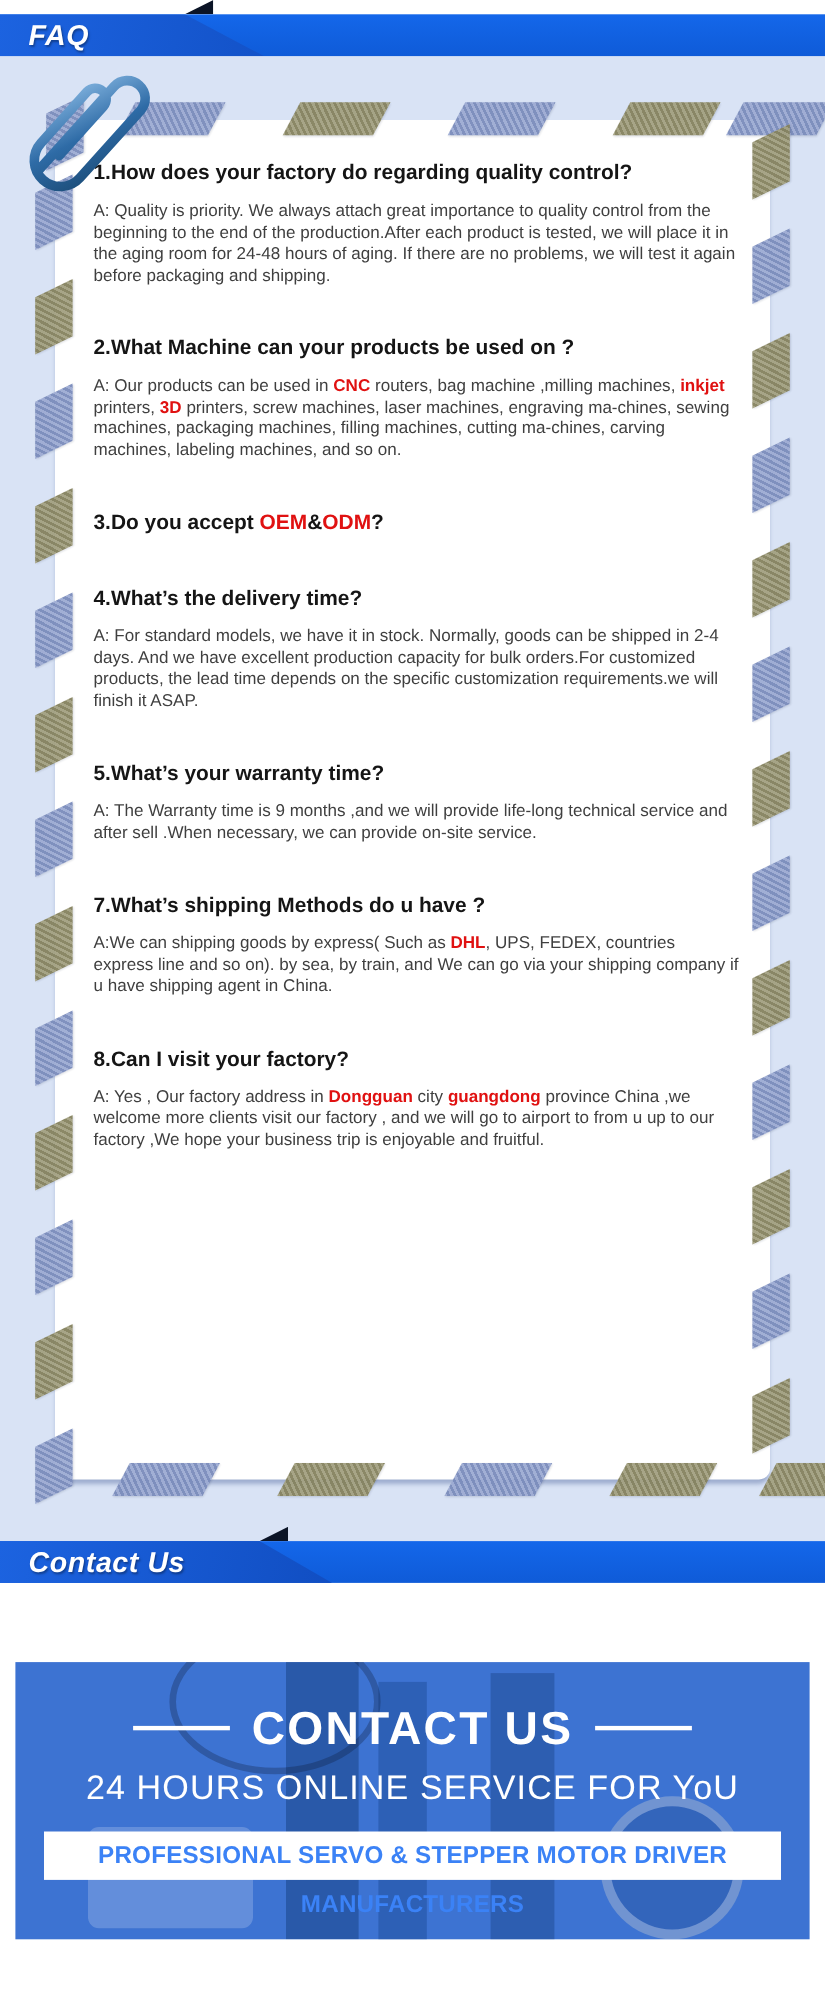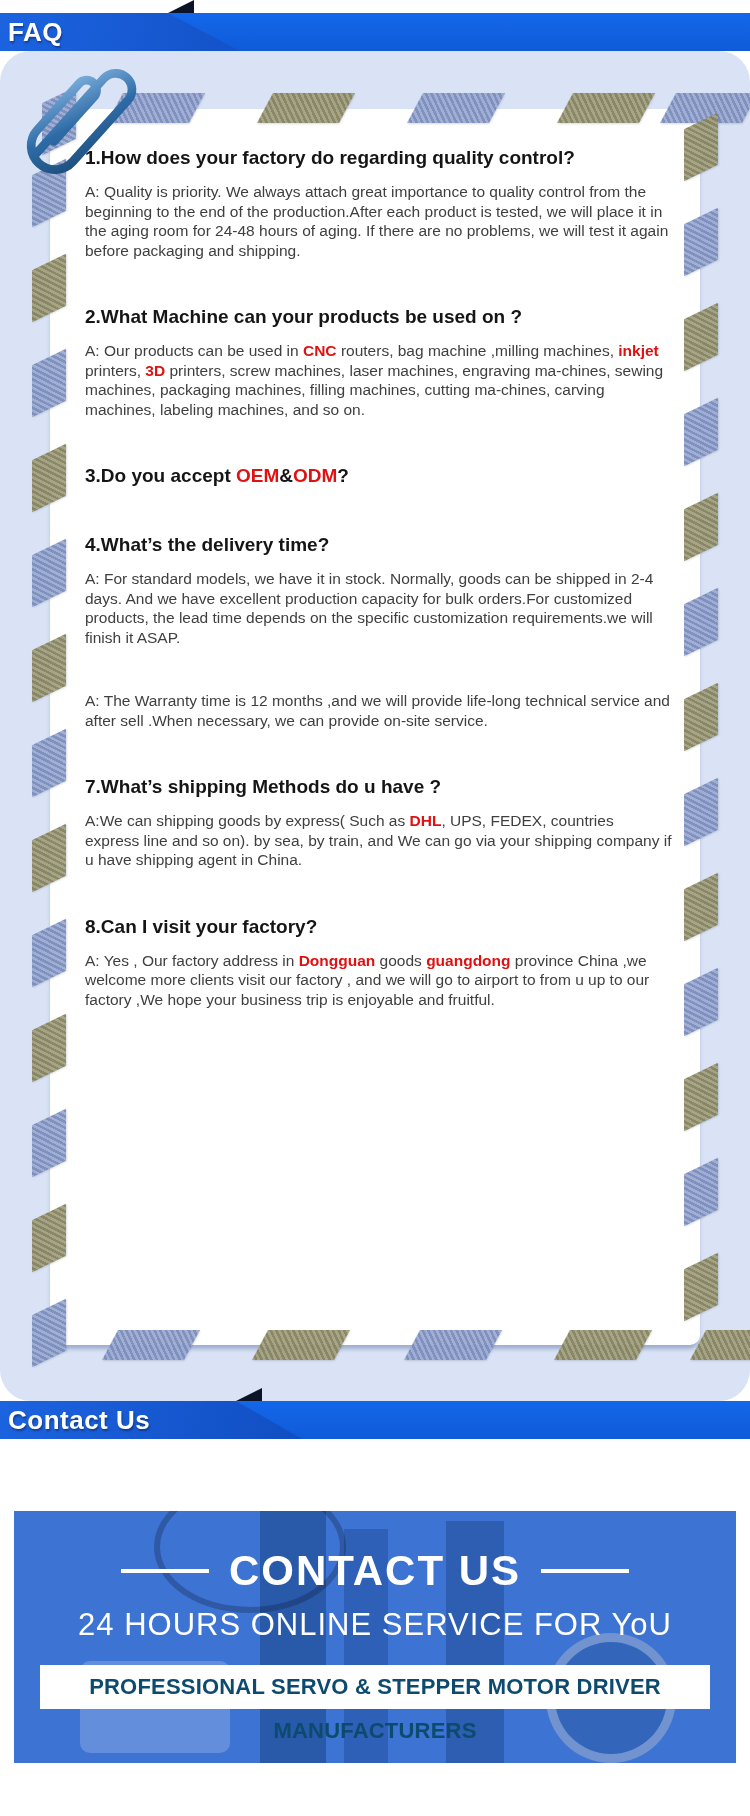--- a/index.html
+++ b/index.html
@@ -11,25 +11,25 @@
   .ribbon{position:relative;height:38px;background:linear-gradient(to bottom,#1467ea,#0f5bd8);}
   .ribbon .overlay{position:absolute;inset:0;
         background:linear-gradient(105deg,#1c63e0 0%,#0d47b8 55%,#093a9e 100%);}
   .ribbon.faq .overlay{clip-path:polygon(0 0,168px 0,240px 100%,0 100%);}
   .ribbon.contact .overlay{clip-path:polygon(0 0,236px 0,302px 100%,0 100%);}
   .fold{position:absolute;top:-13px;width:26px;height:13px;background:#0b1426;
         clip-path:polygon(0 100%,100% 0,100% 100%);}
   .ribbon.faq .fold{left:168px;}
   .ribbon.contact .fold{left:236px;}
   .ribbon .label{position:relative;z-index:2;color:#fff;font-size:26px;font-weight:bold;
-        line-height:38px;padding-left:8px;letter-spacing:.5px;
-        text-shadow:1px 2px 2px rgba(0,0,0,.35);}
-
-  
-  .faq-bg{background:#d9e3f5;padding:58px 0 56px 0;border-radius:31px;}
+        line-height:38px;padding-left:26px;letter-spacing:.5px;
+        text-shadow:1px 2px 2px rgba(0,0,0,.35);font-style:italic;}
+
+  
+  .faq-bg{background:#d9e3f5;padding:58px 0 56px 0;}
 
   
   .paper{position:relative;width:650px;margin:0 auto;background:#fff;border-radius:10px;
          box-sizing:border-box;min-height:1236px;padding:36px 28px 70px 35px;
          box-shadow:0 5px 4px -1px rgba(110,130,175,.55);}
 
   .faq-item{margin-top:44px;}
   .faq-item:first-child{margin-top:0;}
   .q{margin:0 0 12px 0;font-size:19px;line-height:25px;font-weight:bold;color:#151515;}
   .a{margin:0;font-size:15.5px;line-height:19.5px;color:#3f3f3f;max-width:592px;}
@@ -61,21 +61,21 @@
   .bp5{left:66px;top:150px;width:150px;height:92px;background:rgba(235,242,252,.22);border-radius:10px;}
   .bp6{left:140px;top:-30px;width:180px;height:120px;border:6px solid rgba(10,20,45,.28);
        border-radius:50%;background:transparent;}
 
   .banner-title-row{position:relative;z-index:3;display:flex;align-items:center;}
   .dash{width:88px;height:4px;background:#fff;margin:0 20px;}
   .banner-title{color:#fff;font-size:42px;font-weight:800;letter-spacing:2px;line-height:44px;}
   .banner-sub{position:relative;z-index:3;color:#fff;font-size:31px;font-weight:400;
               letter-spacing:1px;margin-top:14px;line-height:36px;}
   .banner-strip{position:relative;z-index:3;align-self:stretch;margin:22px 26px 0 26px;height:44px;
-                background:#fff;color:#0c4a6e;font-size:22px;font-weight:bold;
+                background:#fff;color:#3b82f6;font-size:22px;font-weight:bold;
                 text-align:center;line-height:44px;letter-spacing:.2px;}
 </style>
 </head>
 <body>
 
 <div class="page">
 
   <div class="topstrip"></div>
 
   <div class="ribbon faq">
@@ -114,34 +114,35 @@
   <div class="faq-item">
     <h3 class="q"><span>3.Do you accept </span><span class="red">OEM</span><span>&amp;</span><span class="red">ODM</span><span>?</span></h3>
   </div>
 
   <div class="faq-item">
     <h3 class="q"><span>4.What’s the delivery time?</span></h3>
     <p class="a"><span>A: For standard models, we have it in stock. Normally, goods can be shipped in 2-4 days. And we have excellent production capacity for bulk orders.For customized products, the lead time depends on the specific customization requirements.we will finish it ASAP.</span></p>
   </div>
 
   <div class="faq-item">
-    <p class="a"><span>A: The Warranty time is 12 months ,and we will provide life-long technical service and after sell .When necessary, we can provide on-site service.</span></p>
+    <h3 class="q"><span>5.What’s your warranty time?</span></h3>
+    <p class="a"><span>A: The Warranty time is 9 months ,and we will provide life-long technical service and after sell .When necessary, we can provide on-site service.</span></p>
   </div>
 
   <div class="faq-item">
   </div>
 
   <div class="faq-item">
     <h3 class="q"><span>7.What’s shipping Methods do u have ?</span></h3>
     <p class="a"><span>A:We can shipping goods by express( Such as </span><span class="red">DHL</span><span>, UPS, FEDEX, countries express line and so on). by sea, by train, and We can go via your shipping company if u have shipping agent in China.</span></p>
   </div>
 
   <div class="faq-item">
     <h3 class="q"><span>8.Can I visit your factory?</span></h3>
-    <p class="a"><span>A: Yes , Our factory address in </span><span class="red">Dongguan</span><span> goods </span><span class="red">guangdong</span><span> province China ,we welcome more clients visit our factory , and we will go to airport to from u up to our factory ,We hope your business trip is enjoyable and fruitful.</span></p>
+    <p class="a"><span>A: Yes , Our factory address in </span><span class="red">Dongguan</span><span> city </span><span class="red">guangdong</span><span> province China ,we welcome more clients visit our factory , and we will go to airport to from u up to our factory ,We hope your business trip is enjoyable and fruitful.</span></p>
   </div>
 </div>
     <div class="tape h blue" style="left: 65px; top: -16px;"></div>
         <div class="tape h olive" style="left: 215px; top: -16px;"></div>
         <div class="tape h blue" style="left: 365px; top: -16px;"></div>
         <div class="tape h olive" style="left: 515px; top: -16px;"></div>
         <div class="tape h blue" style="left: 618px; top: -16px;"></div>
         <div class="tape side blue" style="left: -8px; top: -14px;"></div>
         <div class="tape h blue" style="left: 60px; bottom: -15px;"></div>
         <div class="tape h olive" style="left: 210px; bottom: -15px;"></div>

